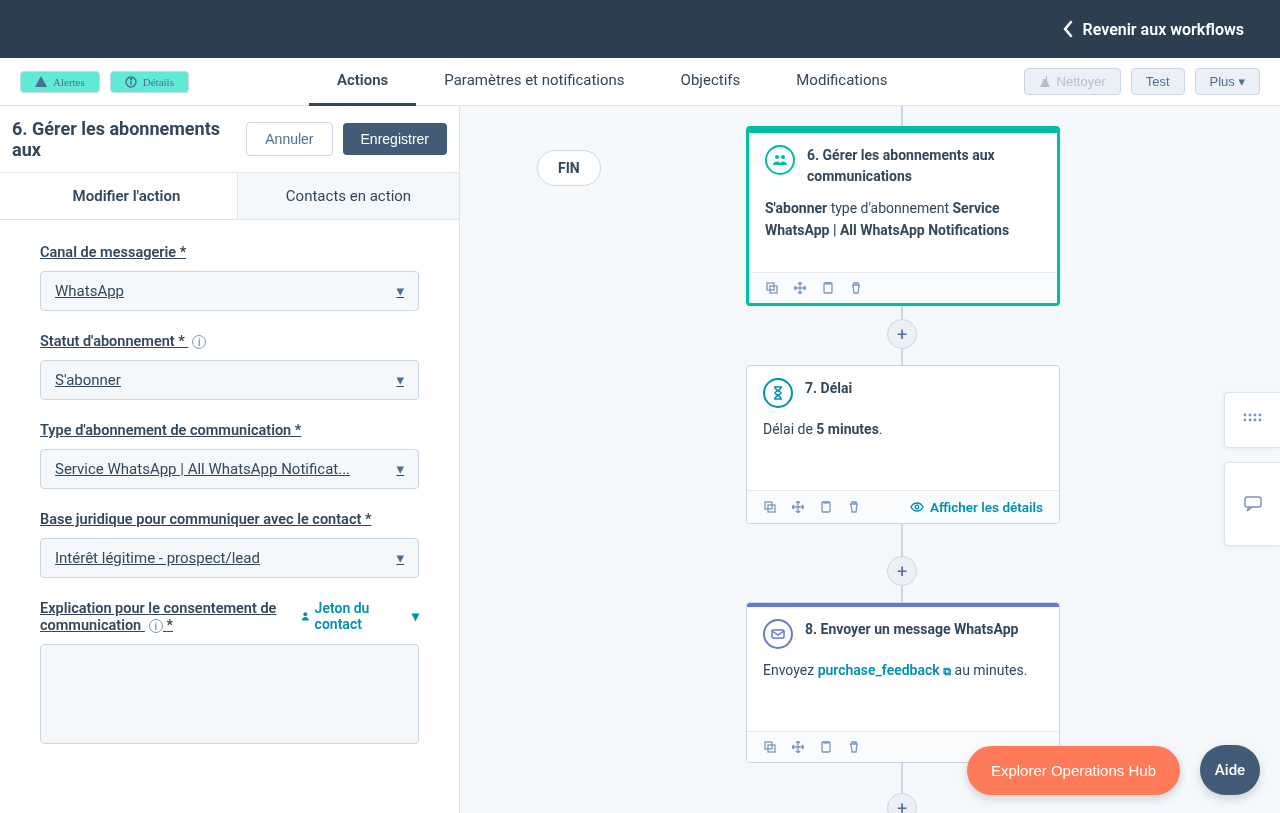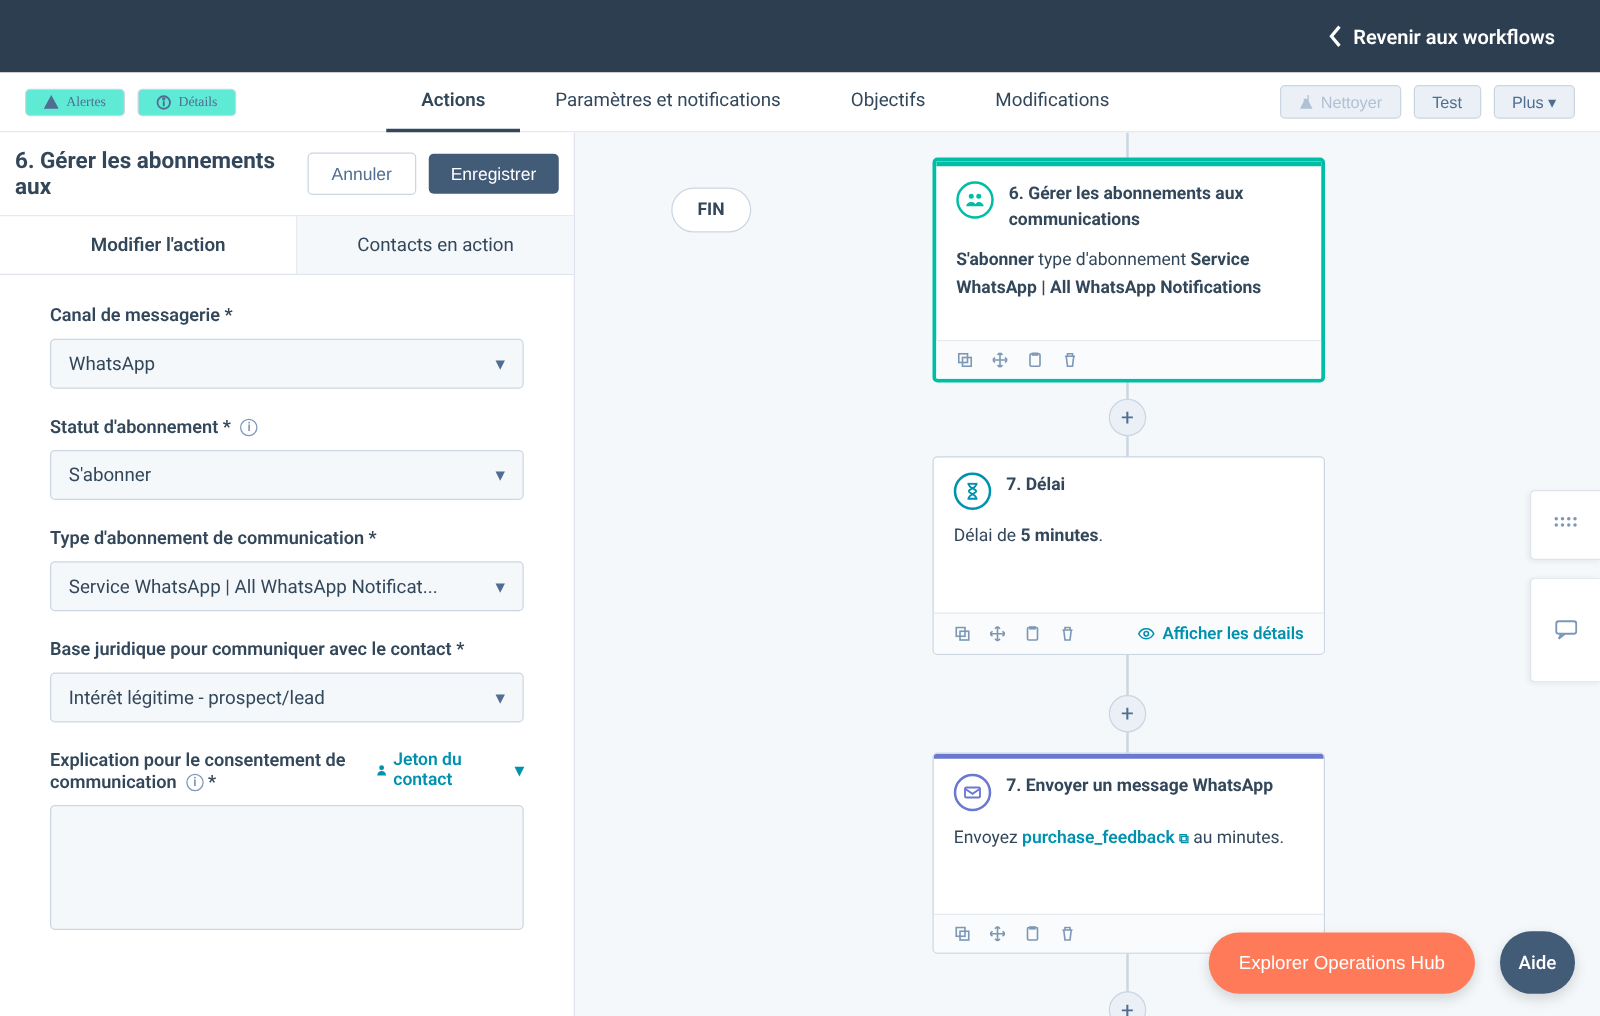--- a/index.html
+++ b/index.html
@@ -134,21 +134,21 @@
     flex: 1;
     text-align: center;
     padding: 14px 0;
     font-size: 15px;
     color: #33475b;
     cursor: pointer;
   }
   .subtab:first-child { border-right: 1px solid #dfe3eb; font-weight: 600; padding-left: 16px; }
   .subtab:last-child { background: #f5f8fa; }
   .form-body { padding: 24px 40px; }
-  .form-group { margin-bottom: 22px; }
+  .form-group { margin-bottom: 22px; text-decoration: underline; }
   .form-label { font-size: 14.5px; color: #33475b; font-weight: 600; display: block; margin-bottom: 10px; }
   .info-icon {
     display: inline-flex;
     width: 14px;
     height: 14px;
     border: 1.5px solid #7c98b6;
     border-radius: 50%;
     align-items: center;
     justify-content: center;
     font-size: 10px;
@@ -529,21 +529,21 @@
 
     <div class="card accent-purple" style="left:286px; top:496px;">
       <div class="accent"></div>
       <div class="card-head">
         <div class="card-icon icon-purple">
           <svg width="14" height="14" viewBox="0 0 14 14" fill="none" stroke="currentColor" stroke-width="1.5">
               <rect x="1" y="3" width="12" height="8" rx="1"></rect>
               <path d="M1 4l6 4 6-4"></path>
             </svg>
         </div>
-        <div class="card-title">7. Envoyer un message WhatsApp</div>
+        <div class="card-title">8. Envoyer un message WhatsApp</div>
       </div>
       <div class="card-body" style="padding-bottom:50px;">
         <span>Envoyez </span><span class="link-teal"><span>purchase_feedback</span> <span class="ext-icon">⧉</span></span><span>  au minutes.</span>
       </div>
       <div class="card-footer">
         <span class="ico">
             <svg width="12" height="12" viewBox="0 0 12 12" fill="none" stroke="currentColor" stroke-width="1.3">
               <rect x="1" y="1" width="7" height="7"></rect>
               <rect x="4" y="4" width="7" height="7"></rect>
             </svg>

